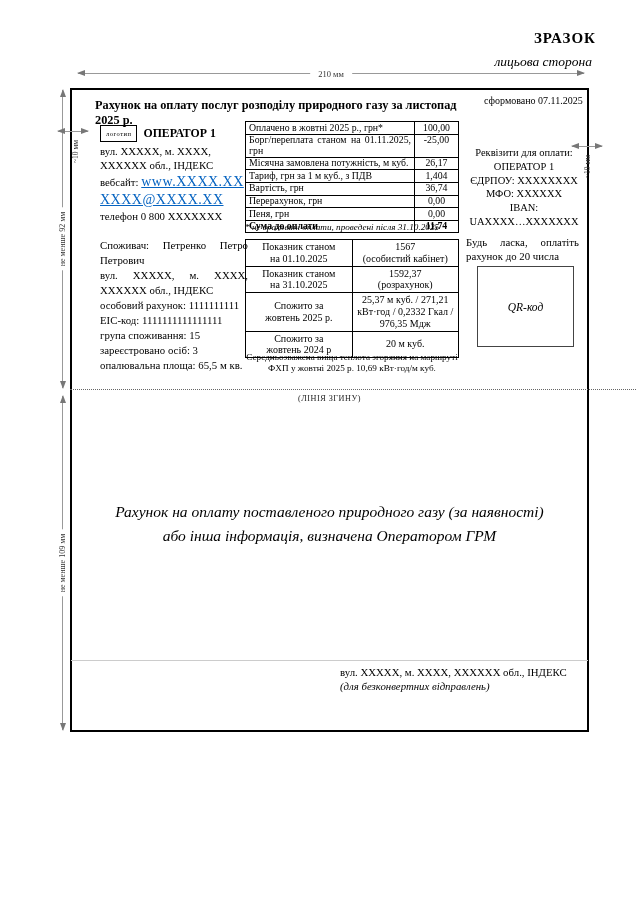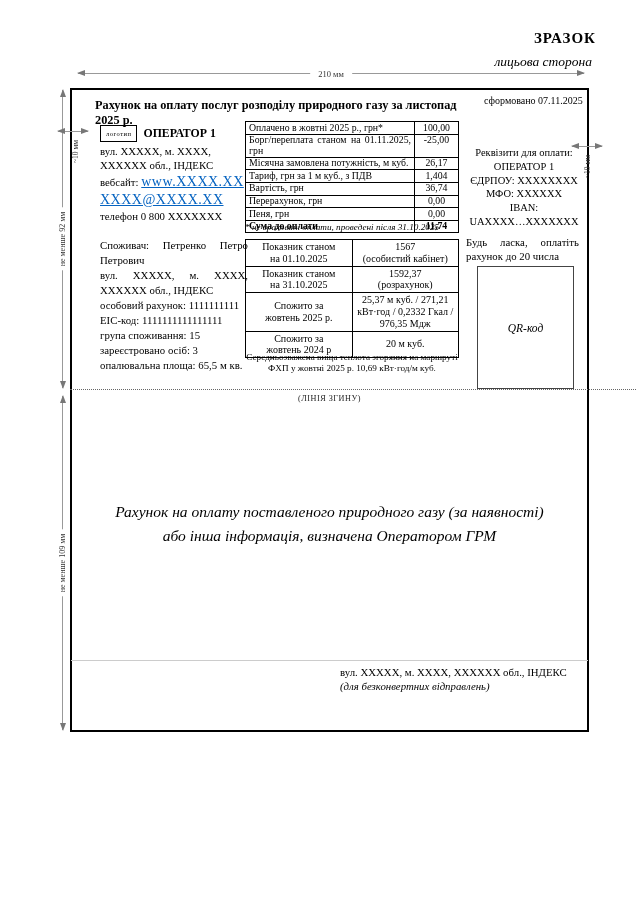--- a/index.html
+++ b/index.html
@@ -64,21 +64,21 @@
   .read-table td { border:1px solid #000; padding:1px 2px; vertical-align:middle; width:50%; }
   .pre { white-space:pre-line; }
   .read-note { position:absolute; left:240px; top:352px; width:224px; font-size:9.2px;
                text-align:center; line-height:10.8px; }
 
   
   .requisites { position:absolute; left:460px; top:146px; width:128px; text-align:center;
                 font-size:10.5px; line-height:13.8px; }
   .reminder { position:absolute; left:466px; top:236px; width:113px; font-size:10.8px;
               line-height:13.5px; text-align:justify; }
-  .qr-box { position:absolute; left:477px; top:266px; width:97px; height:123px; border:1px solid #444;
+  .qr-box { position:absolute; left:477px; top:266px; width:97px; height:81px; border:1px solid #444;
             display:flex; align-items:center; justify-content:center; }
   .qr-label { font-size:11.5px; font-style:italic; }
 
   
   .fold-line { position:absolute; left:70px; top:389px; width:566px; border-top:1px dotted #666; }
   .fold-label { position:absolute; left:70px; top:394px; width:519px; text-align:center;
                 font-size:8.2px; letter-spacing:0.5px; color:#222; }
 
   
   .middle-note { position:absolute; left:70px; top:500px; width:519px; text-align:center;

